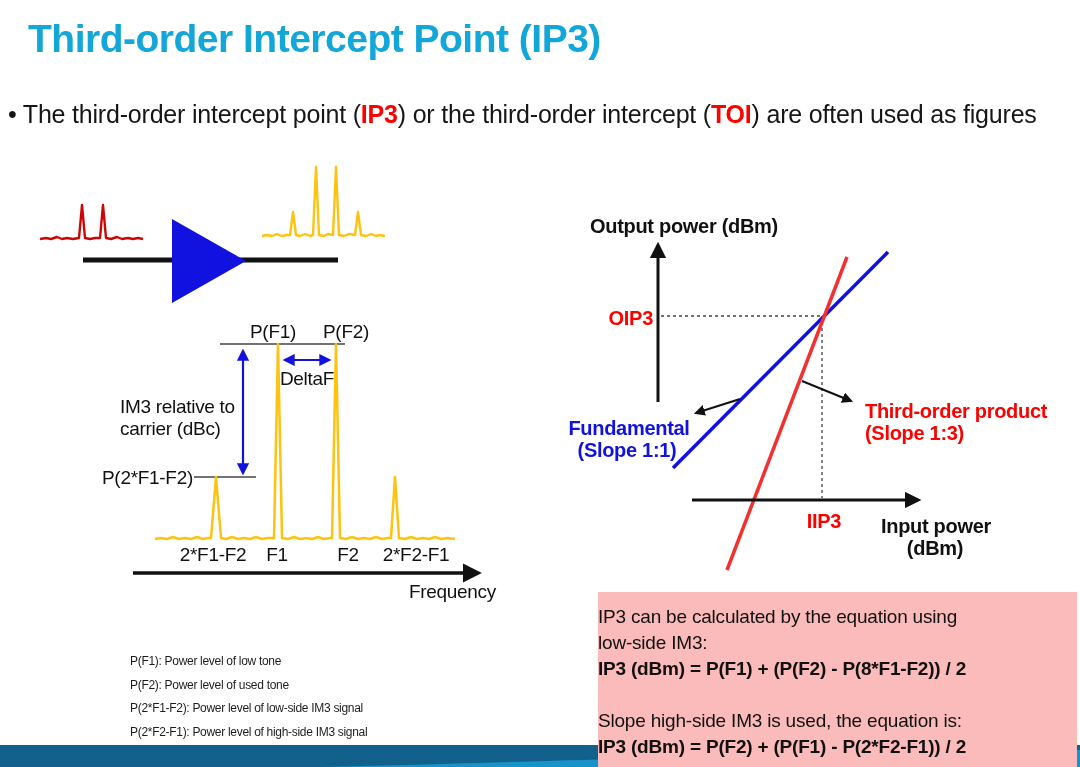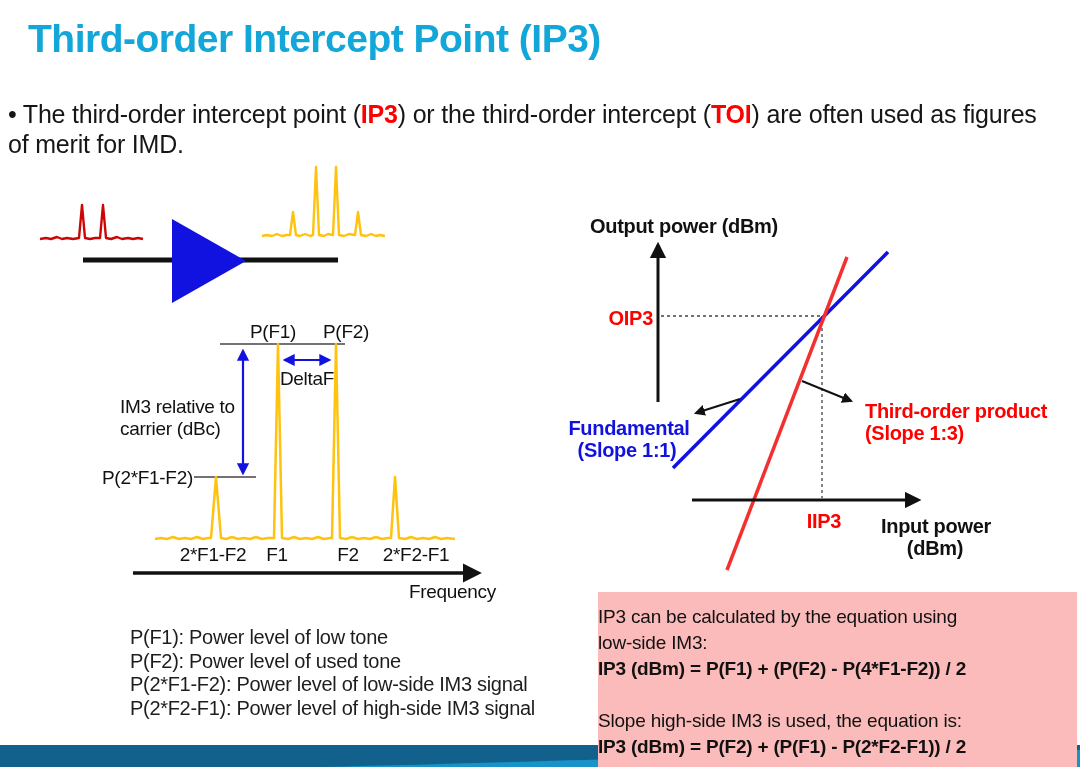--- a/index.html
+++ b/index.html
@@ -30,42 +30,41 @@
   .bullet .hl{color:var(--accent-red);font-weight:bold;}
   .diagram-svg{position:absolute;}
   #left-diagram{left:0;top:160px;}
   #right-graph{left:550px;top:195px;}
   text{font-family:"Liberation Sans",sans-serif;}
   .t19{font-size:19px;fill:#111;letter-spacing:-0.3px;}
   .t20b{font-size:20px;font-weight:bold;fill:#111;letter-spacing:-0.3px;}
   .red-t{fill:var(--accent-red);}
   .blue-t{fill:var(--line-blue);}
   .defs-list{
-    position:absolute;left:130px;top:626px;
-    font-size:20px;line-height:23.5px;color:#1d1d1d;letter-spacing:-0.3px;
+    position:absolute;left:130px;top:650px;
+    font-size:12px;line-height:23.5px;color:#1d1d1d;letter-spacing:-0.3px;
   }
   .equation-box{
     position:absolute;left:598px;top:592px;width:479px;height:216px;
     background:var(--equation-box-pink);z-index:5;
     font-size:19px;line-height:26px;color:#111;letter-spacing:-0.2px;
     padding:12px 0 0 0;box-sizing:border-box;
   }
   .equation-box .bold{font-weight:bold;}
   .footer{position:absolute;left:0;top:740px;z-index:2;}
 </style>
 </head>
 <body>
 
 <div class="slide">
 
   <h1 class="slide-title">Third-order Intercept Point (IP3)</h1>
 
   <div class="bullet">
     <div><span>• The third-order intercept point (</span><span class="hl">IP3</span><span>) or the third-order intercept (</span><span class="hl">TOI</span><span>) are often used as figures</span></div>
-    <div>of merit for IMD.</div>
   </div>
 
   <svg id="left-diagram" class="diagram-svg" width="540" height="460" viewBox="0 0 540 460">
     <defs>
       <marker id="arrBk" viewBox="0 0 10 10" refX="8" refY="5" markerWidth="5.5" markerHeight="5.5" orient="auto-start-reverse">
         <path d="M0,0 L10,5 L0,10 z" fill="#111"></path>
       </marker>
       <marker id="arrBl" viewBox="0 0 10 10" refX="8" refY="5" markerWidth="5.5" markerHeight="5.5" orient="auto-start-reverse">
         <path d="M0,0 L10,5 L0,10 z" fill="#1212e0"></path>
       </marker>
@@ -129,21 +128,21 @@
   <div class="defs-list">
     <div>P(F1): Power level of low tone</div>
     <div>P(F2): Power level of used tone</div>
     <div>P(2*F1-F2): Power level of low-side IM3 signal</div>
     <div>P(2*F2-F1): Power level of high-side IM3 signal</div>
   </div>
 
   <div class="equation-box">
     <div>IP3 can be calculated by the equation using</div>
     <div>low-side IM3:</div>
-    <div class="bold">IP3 (dBm) = P(F1) + (P(F2) - P(4*F1-F2)) / 2</div>
+    <div class="bold">IP3 (dBm) = P(F1) + (P(F2) - P(8*F1-F2)) / 2</div>
     <div>&nbsp;</div>
     <div>Slope high-side IM3 is used, the equation is:</div>
     <div class="bold">IP3 (dBm) = P(F2) + (P(F1) - P(2*F2-F1)) / 2</div>
   </div>
 
   <svg class="footer" width="1080" height="27" viewBox="0 0 1080 27">
     <rect x="0" y="5" width="1080" height="22" fill="var(--footer-dark-teal)"></rect>
     <path d="M320,27 C560,22 720,13 1080,10 L1080,27 Z" fill="var(--footer-light-blue)"></path>
   </svg>
 

